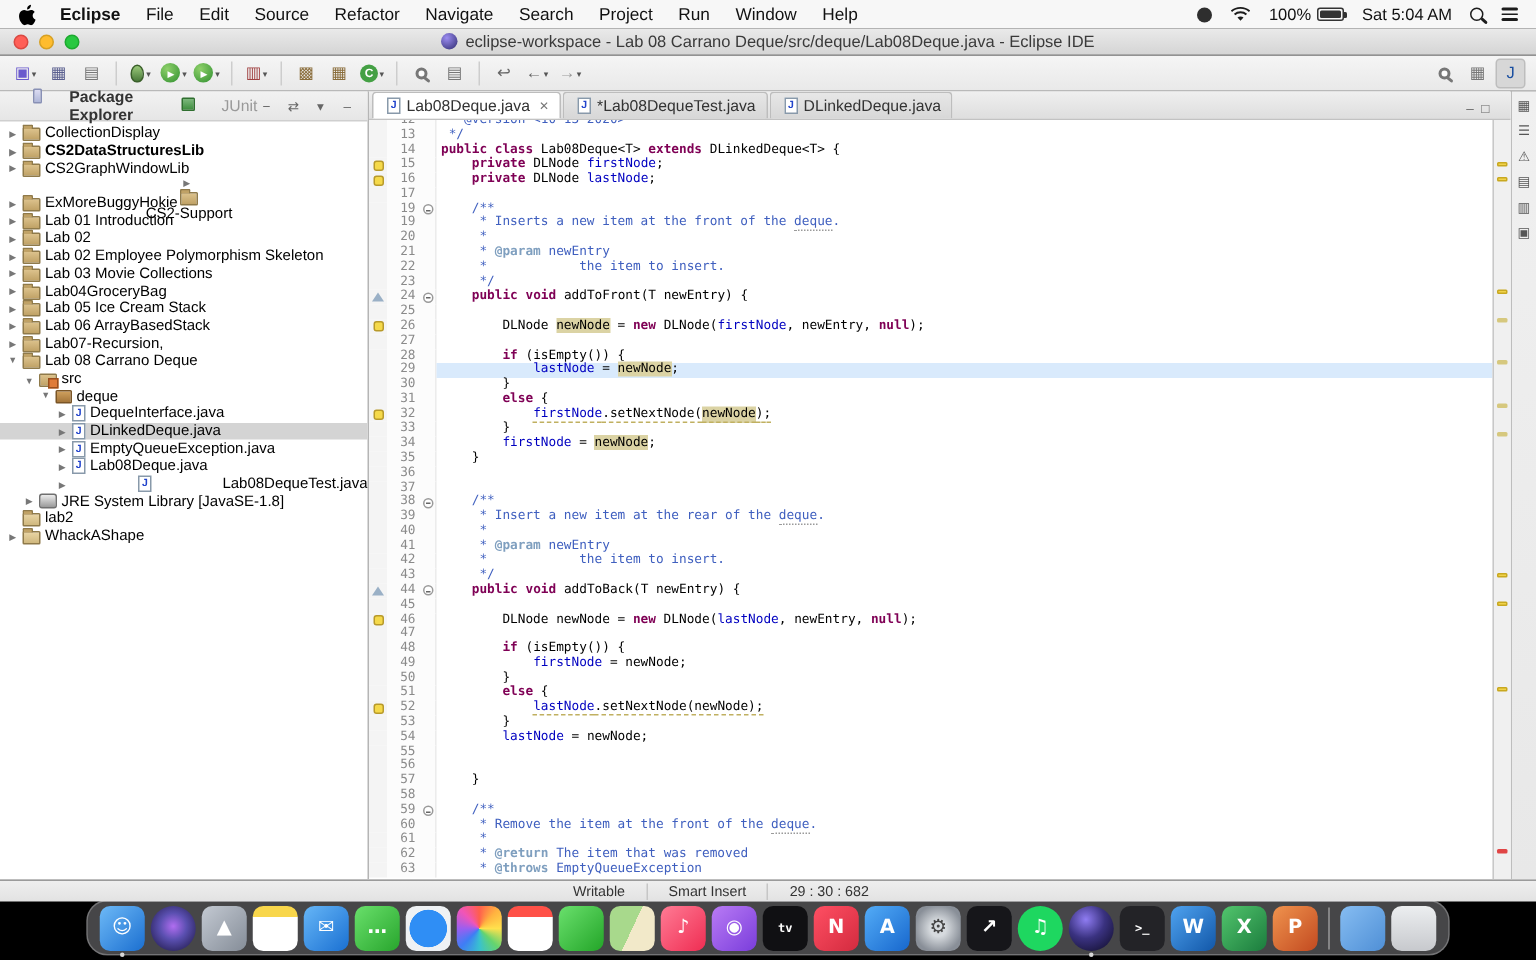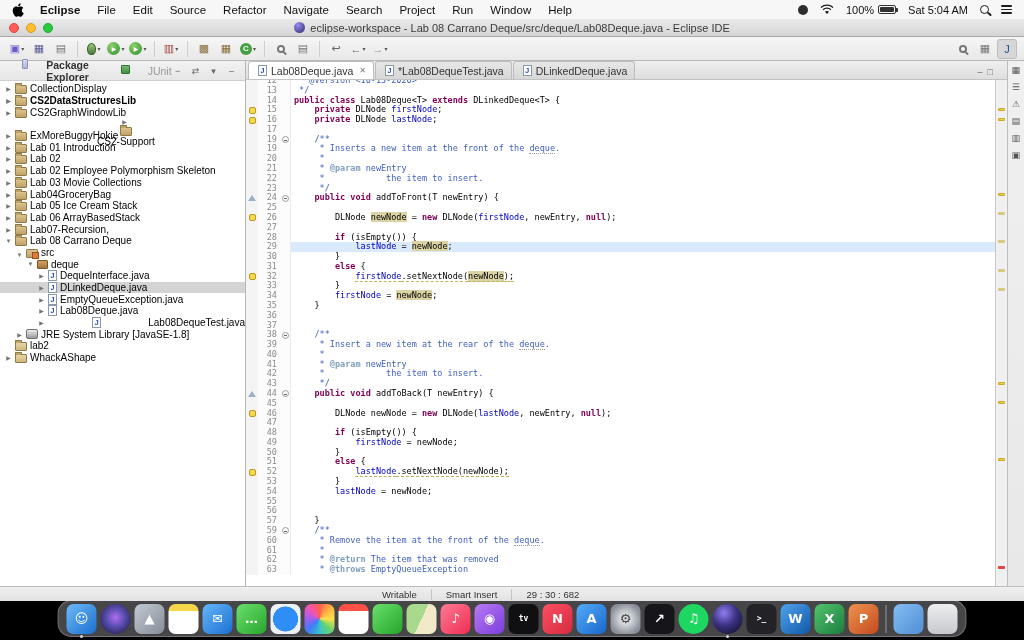--- a/index.html
+++ b/index.html
@@ -722,20 +722,26 @@
               <span class="c-txt"></span>
             </div>
             <div class="code-row">
               <span class="c-ann"></span>
               <span class="c-num">57</span>
               <span class="c-fold"></span>
               <span class="c-txt"><span class="pl">    }</span></span>
             </div>
             <div class="code-row">
               <span class="c-ann"></span>
+              <span class="c-num">58</span>
+              <span class="c-fold"></span>
+              <span class="c-txt"></span>
+            </div>
+            <div class="code-row">
+              <span class="c-ann"></span>
               <span class="c-num">59</span>
               <span class="c-fold">
                 <span class="fold-circle"></span>
               </span>
               <span class="c-txt"><span class="jd">    /**</span></span>
             </div>
             <div class="code-row">
               <span class="c-ann"></span>
               <span class="c-num">60</span>
               <span class="c-fold"></span>

